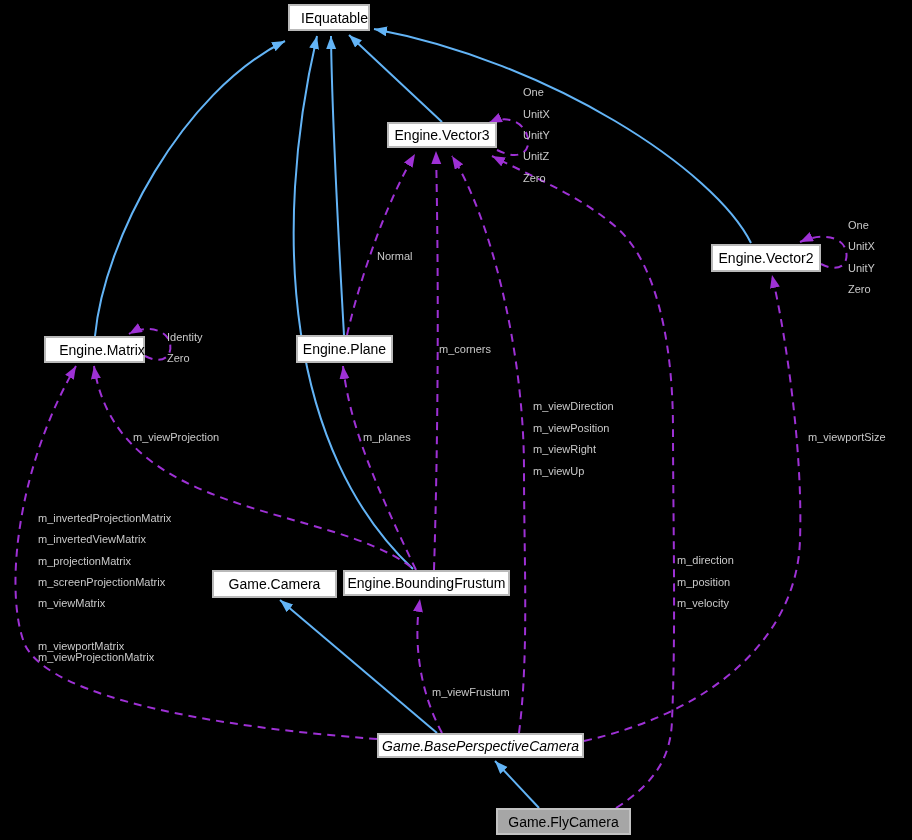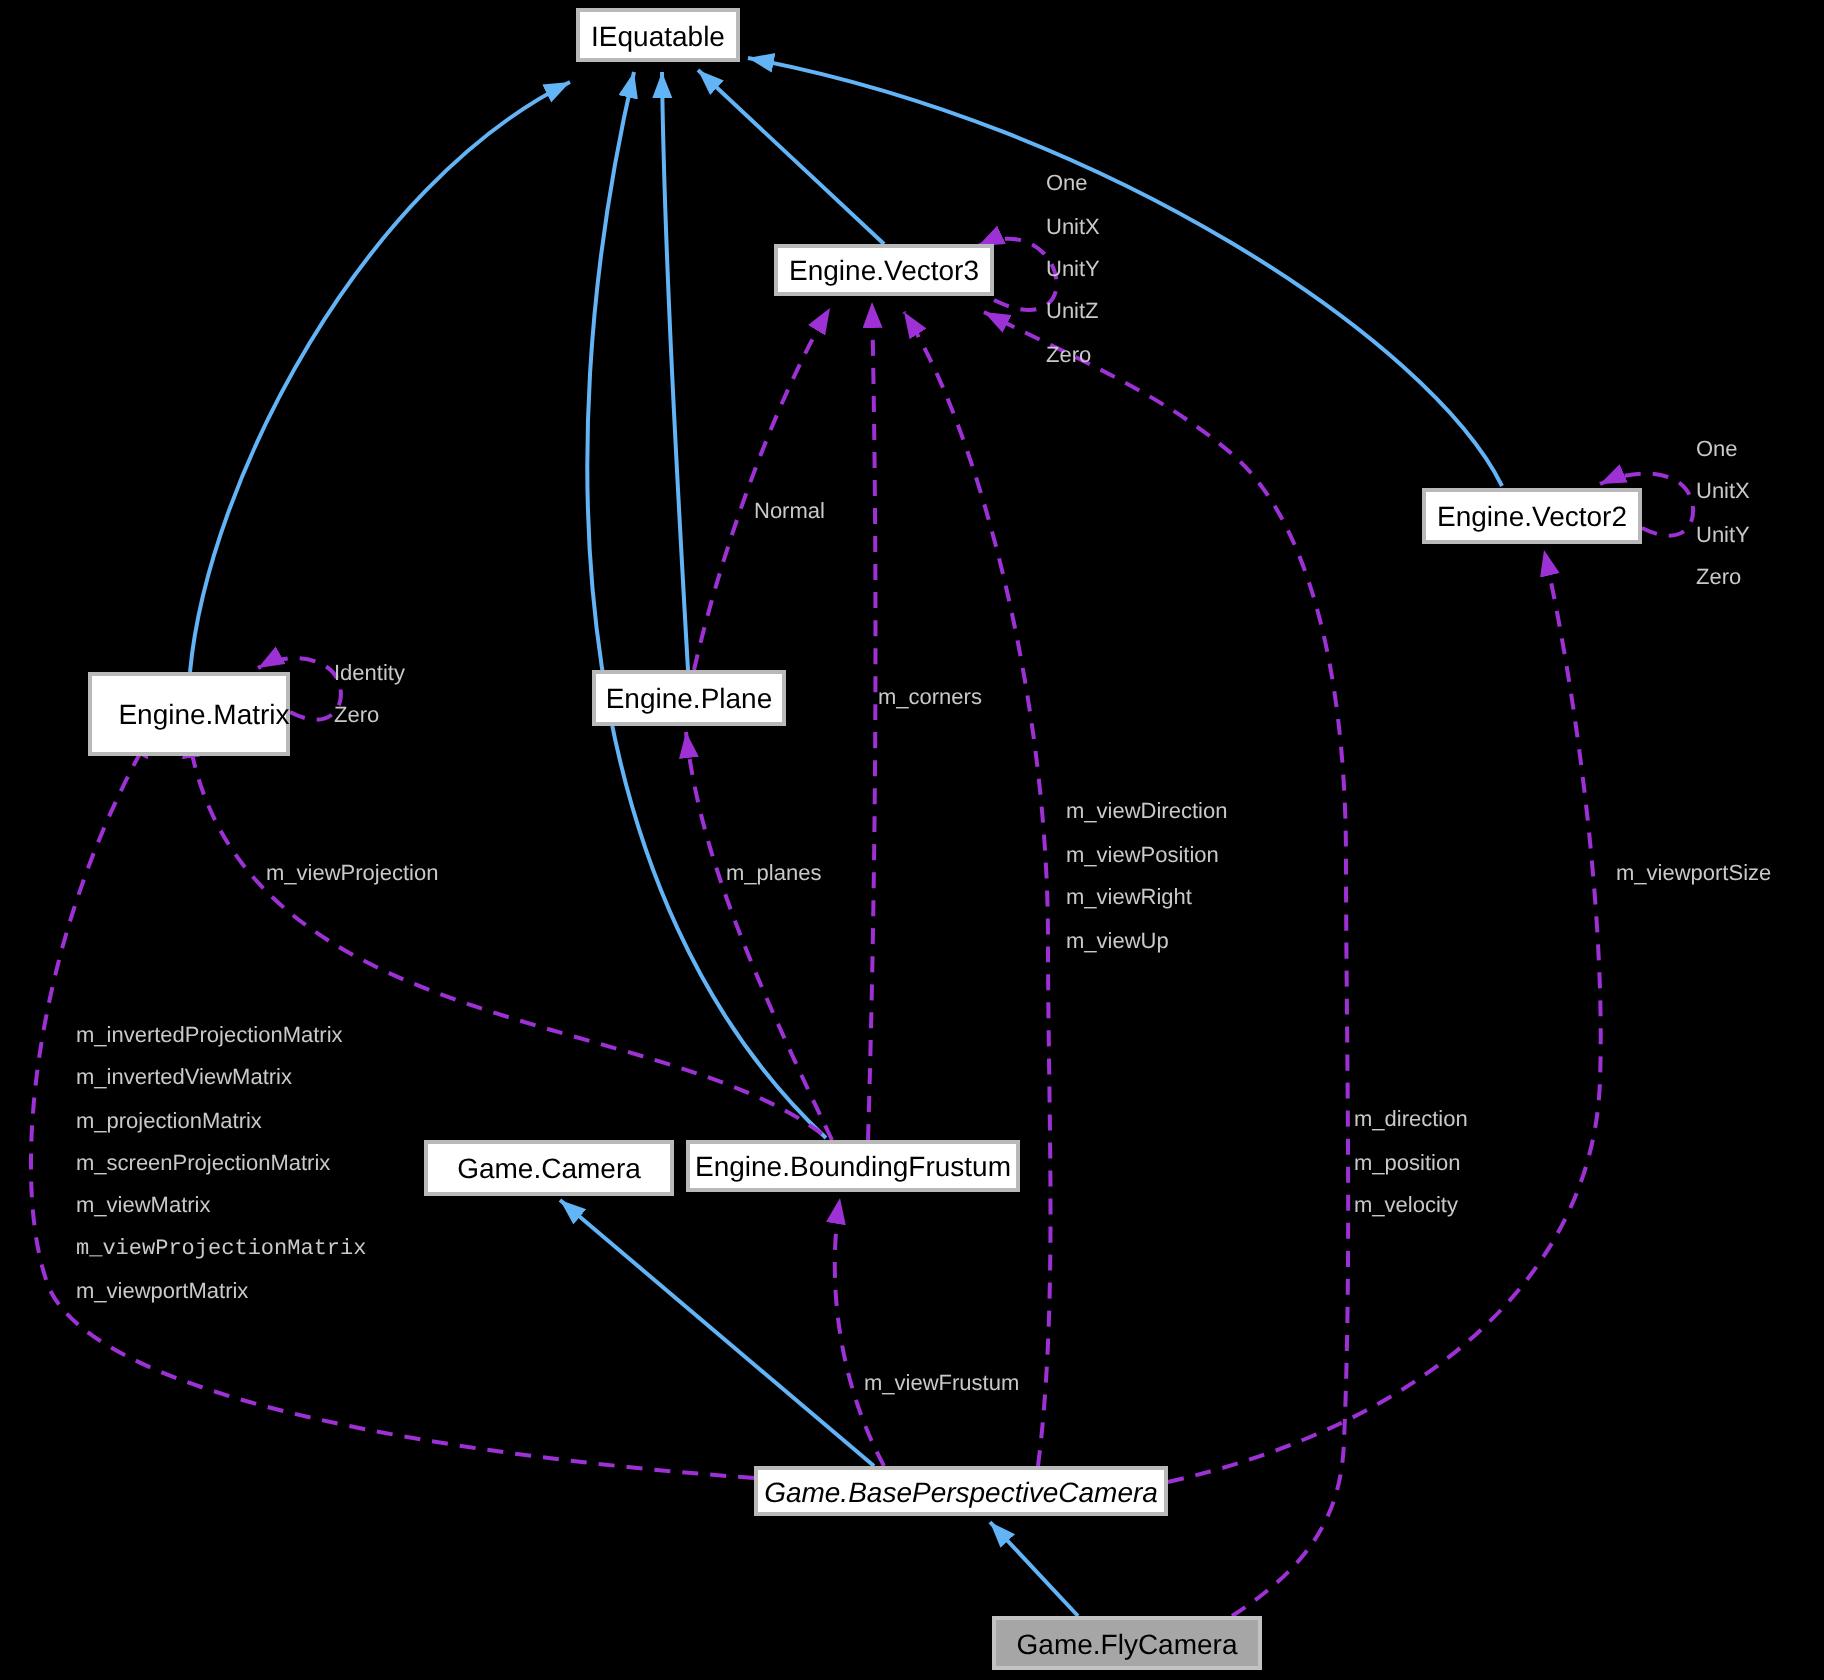--- a/index.html
+++ b/index.html
@@ -56,30 +56,30 @@
     <path class="use" d="M 411,567 C 328,504 117,520 94,366" marker-end="url(#arr-p)"></path>
     <path class="use" d="M 377,739 C 225,728 52,700 25,645 C 5,597 14,473 76,366" marker-end="url(#arr-p)"></path>
     <path class="use" d="M 442,733 C 420,692 413,643 420,599" marker-end="url(#arr-p)"></path>
     <path class="use" d="M 584,741 C 712,712 797,638 800,540 C 803,455 787,340 772,275" marker-end="url(#arr-p)"></path>
     <path class="use" d="M 616,808 C 655,783 671,757 672,720 C 676,630 673,515 673,430 C 673,330 652,258 616,227 C 580,196 535,178 492,156" marker-end="url(#arr-p)"></path>
     <path class="use" d="M 497,150 C 523,163 532,148 527,135 C 523,123 508,114 489,123" marker-end="url(#arr-p)"></path>
     <path class="use" d="M 821,264 C 843,275 850,260 845,248 C 840,236 820,233 800,242" marker-end="url(#arr-p)"></path>
     <path class="use" d="M 145,356 C 166,367 174,352 169,340 C 164,329 145,325 129,334" marker-end="url(#arr-p)"></path>
   </svg>
 
-  <div class="node" style="left:288px;top:4px;width:82px;height:27px;">
+  <div class="node" style="left:288px;top:4px;width:82px;height:27px;justify-content:flex-end;">
     <span>IEquatable</span>
   </div>
   <div class="node" style="left:387px;top:122px;width:110px;height:26px;">
     <span>Engine.Vector3</span>
   </div>
   <div class="node" style="left:711px;top:244px;width:110px;height:28px;">
     <span>Engine.Vector2</span>
   </div>
-  <div class="node" style="left:44px;top:336px;width:101px;height:42px;padding-left:15px;">
+  <div class="node" style="left:44px;top:336px;width:101px;height:27px;padding-left:15px;">
     <span>Engine.Matrix</span>
   </div>
   <div class="node" style="left:296px;top:335px;width:97px;height:28px;">
     <span>Engine.Plane</span>
   </div>
   <div class="node" style="left:212px;top:570px;width:125px;height:28px;">
     <span>Game.Camera</span>
   </div>
   <div class="node" style="left:343px;top:570px;width:167px;height:26px;">
     <span>Engine.BoundingFrustum</span>
@@ -115,20 +115,20 @@
   <span class="elabel" style="left:533px;top:400px;">m_viewDirection</span>
   <span class="elabel" style="left:533px;top:422px;">m_viewPosition</span>
   <span class="elabel" style="left:533px;top:443px;">m_viewRight</span>
   <span class="elabel" style="left:533px;top:465px;">m_viewUp</span>
 
   <span class="elabel" style="left:38px;top:512px;">m_invertedProjectionMatrix</span>
   <span class="elabel" style="left:38px;top:533px;">m_invertedViewMatrix</span>
   <span class="elabel" style="left:38px;top:555px;">m_projectionMatrix</span>
   <span class="elabel" style="left:38px;top:576px;">m_screenProjectionMatrix</span>
   <span class="elabel" style="left:38px;top:597px;">m_viewMatrix</span>
-  <span class="elabel" style="left:38px;top:619px;font-family:Liberation Mono, monospace;">m_viewProjectionMatrix</span>
+  <span class="elabel" style="left:38px;top:651px;">m_viewProjectionMatrix</span>
   <span class="elabel" style="left:38px;top:640px;">m_viewportMatrix</span>
 
   <span class="elabel" style="left:677px;top:554px;">m_direction</span>
   <span class="elabel" style="left:677px;top:576px;">m_position</span>
   <span class="elabel" style="left:677px;top:597px;">m_velocity</span>
 
 </div>
 
 </body></html>

